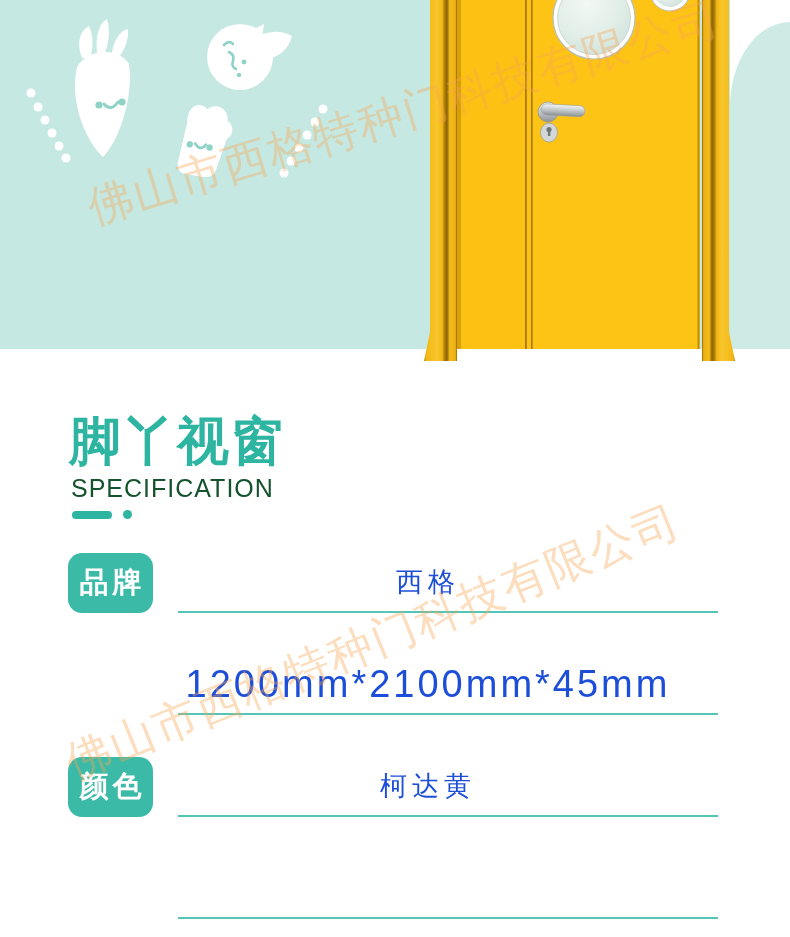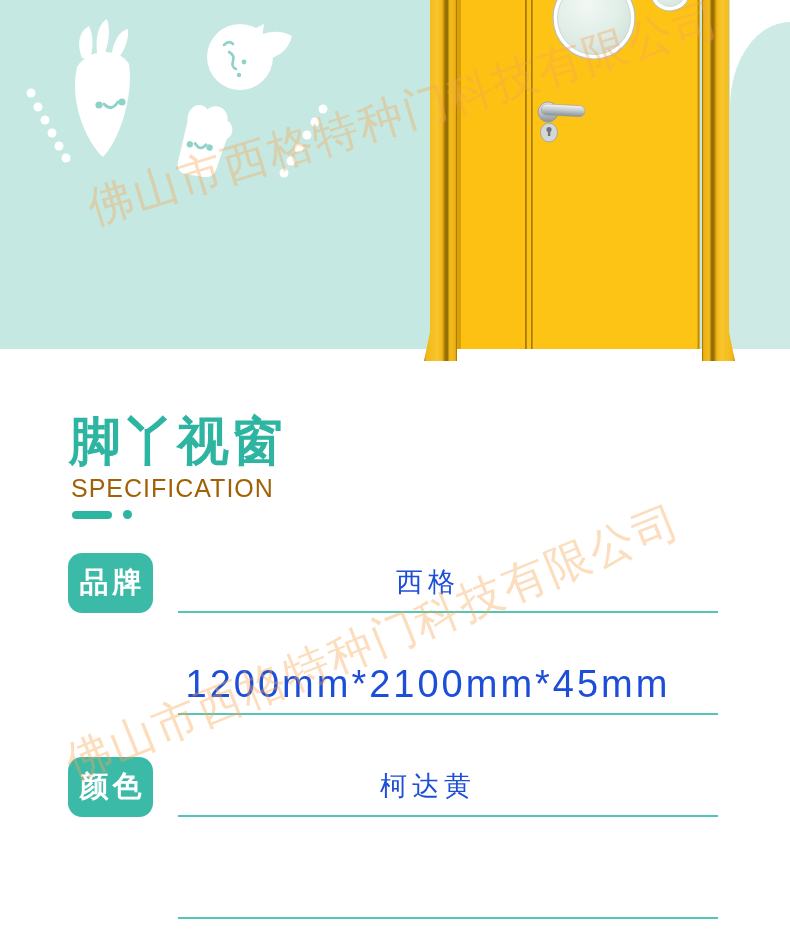--- a/index.html
+++ b/index.html
@@ -17,21 +17,21 @@
   
   .wm{position:absolute;white-space:nowrap;font-size:45px;letter-spacing:2px;font-weight:400;
       color:rgba(246,166,83,0.38);pointer-events:none;z-index:30;}
   .wm-top{left:88px;top:172px;transform:rotate(-17deg);transform-origin:25px 50%;}
   .wm-mid{left:66px;top:726px;transform:rotate(-22deg);transform-origin:25px 50%;}
 
   
   .page-title{position:absolute;left:69px;top:414px;font-size:52px;line-height:1.05;
               font-weight:700;letter-spacing:2px;color:#2db5a2;z-index:5;}
   .page-subtitle{position:absolute;left:71px;top:474px;font-size:25px;letter-spacing:1px;
-                 color:#a16207;font-weight:400;z-index:5;}
+                 color:#14532d;font-weight:400;z-index:5;}
   .title-mark{position:absolute;left:72px;top:510px;display:flex;align-items:center;z-index:5;}
   .title-dash{width:40px;height:8px;border-radius:4px;background:#2db5a2;}
   .title-dot{width:9px;height:9px;border-radius:50%;background:#2db5a2;margin-left:11px;}
 
   
   .spec-table{position:absolute;left:0;top:553px;width:790px;z-index:5;}
   .spec-row{position:relative;height:60px;}
   .spec-row + .spec-row{margin-top:42px;}
   .spec-badge{position:absolute;left:68px;top:0;width:85px;height:60px;background:#3cbaa8;
               border-radius:14px;display:flex;align-items:center;justify-content:center;

